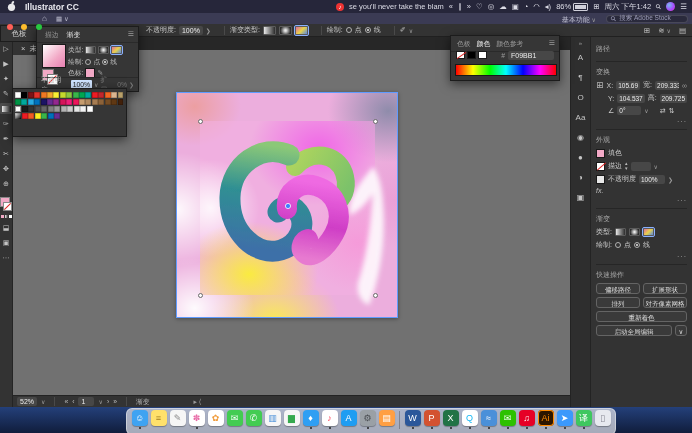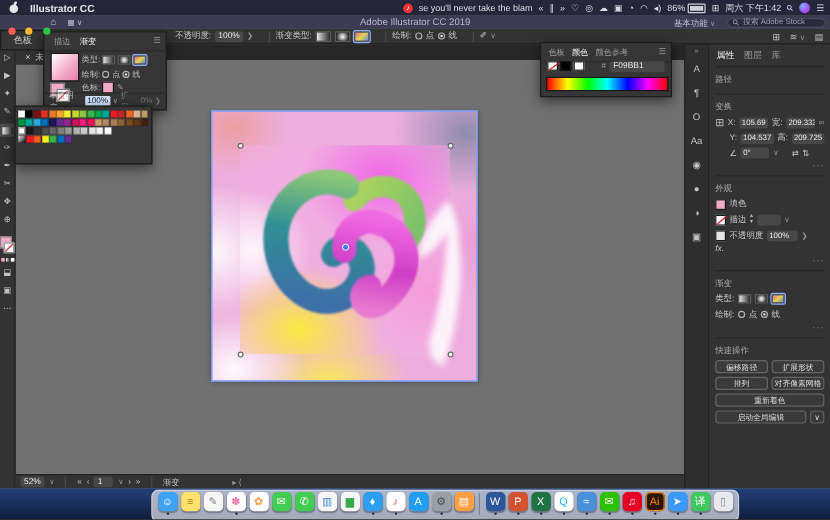--- a/index.html
+++ b/index.html
@@ -184,21 +184,20 @@
   </div>
 
   <div id="titlebar" class="ab">
     <span style="position:absolute;left:7px;top:2.5px;">
       <span class="tl" style="background:#ff5f57;"></span>
       <span class="tl" style="background:#febc2e;"></span>
       <span class="tl" style="background:#28c840;"></span>
     </span>
     <span style="position:absolute;left:42px;top:1px;font-size:8px;color:#b9b9cb;">⌂</span>
     <span style="position:absolute;left:56px;top:2px;font-size:6.5px;color:#b9b9cb;">▦ ∨</span>
-    <span class="title">Adobe Illustrator CC 2019</span>
     <span id="workspace">
       <span>基本功能</span> <span class="chev">∨</span>
     </span>
     <span id="stock-search">
       <span class="mag">⚲</span>
       <span>搜索 Adobe Stock</span>
     </span>
   </div>
 
   <div id="optionsbar" class="ab">
@@ -443,25 +442,20 @@
         <span class="pico">O</span>
         <span class="pico">Aa</span>
         <span class="pico">◉</span>
         <span class="pico">●</span>
         <span class="pico">◑</span>
         <span class="pico">▣</span>
       </span>
   </div>
 
   <div id="props" class="ab">
-    <div class="tabs">
-      <span class="on">属性</span>
-      <span>图层</span>
-      <span>库</span>
-    </div>
     <div class="sec">
       <div class="sec-title">路径</div>
     </div>
     <div class="sec">
       <div class="sec-title">变换</div>
       <div class="prow">
         <span class="refpt">⊞</span>
         <span>X:</span>
         <span class="tf">105.69 p</span>
         <span>宽:</span>

